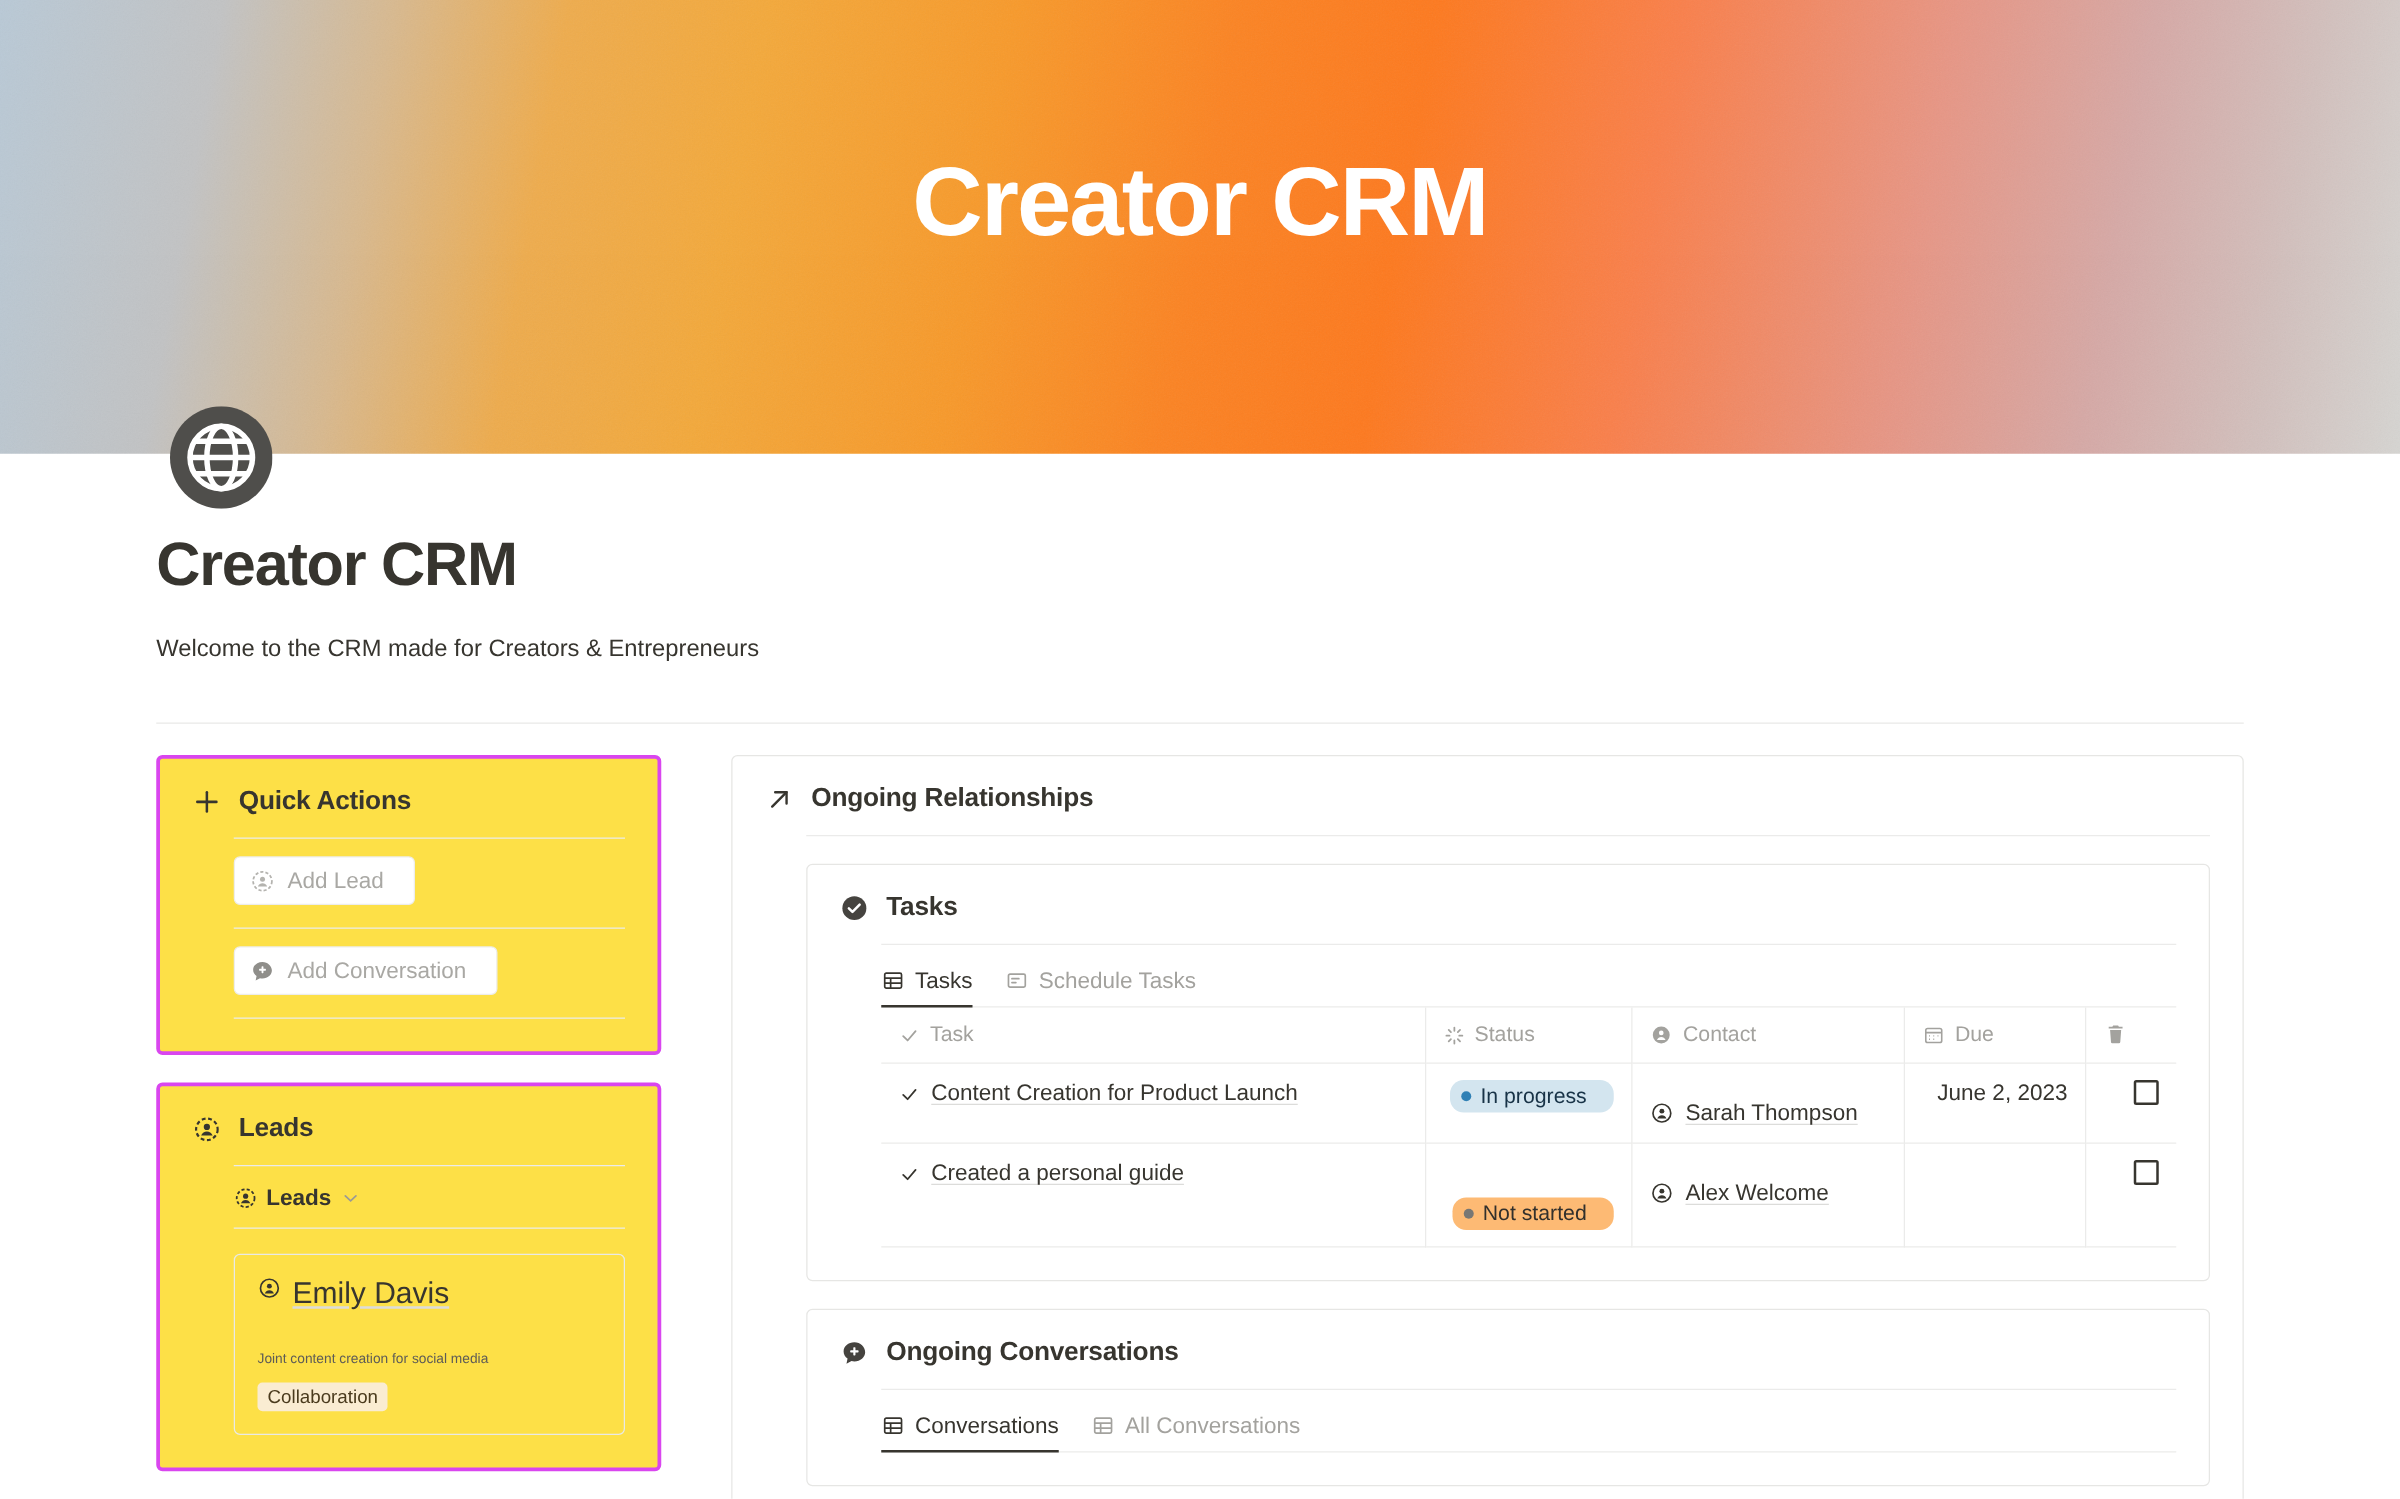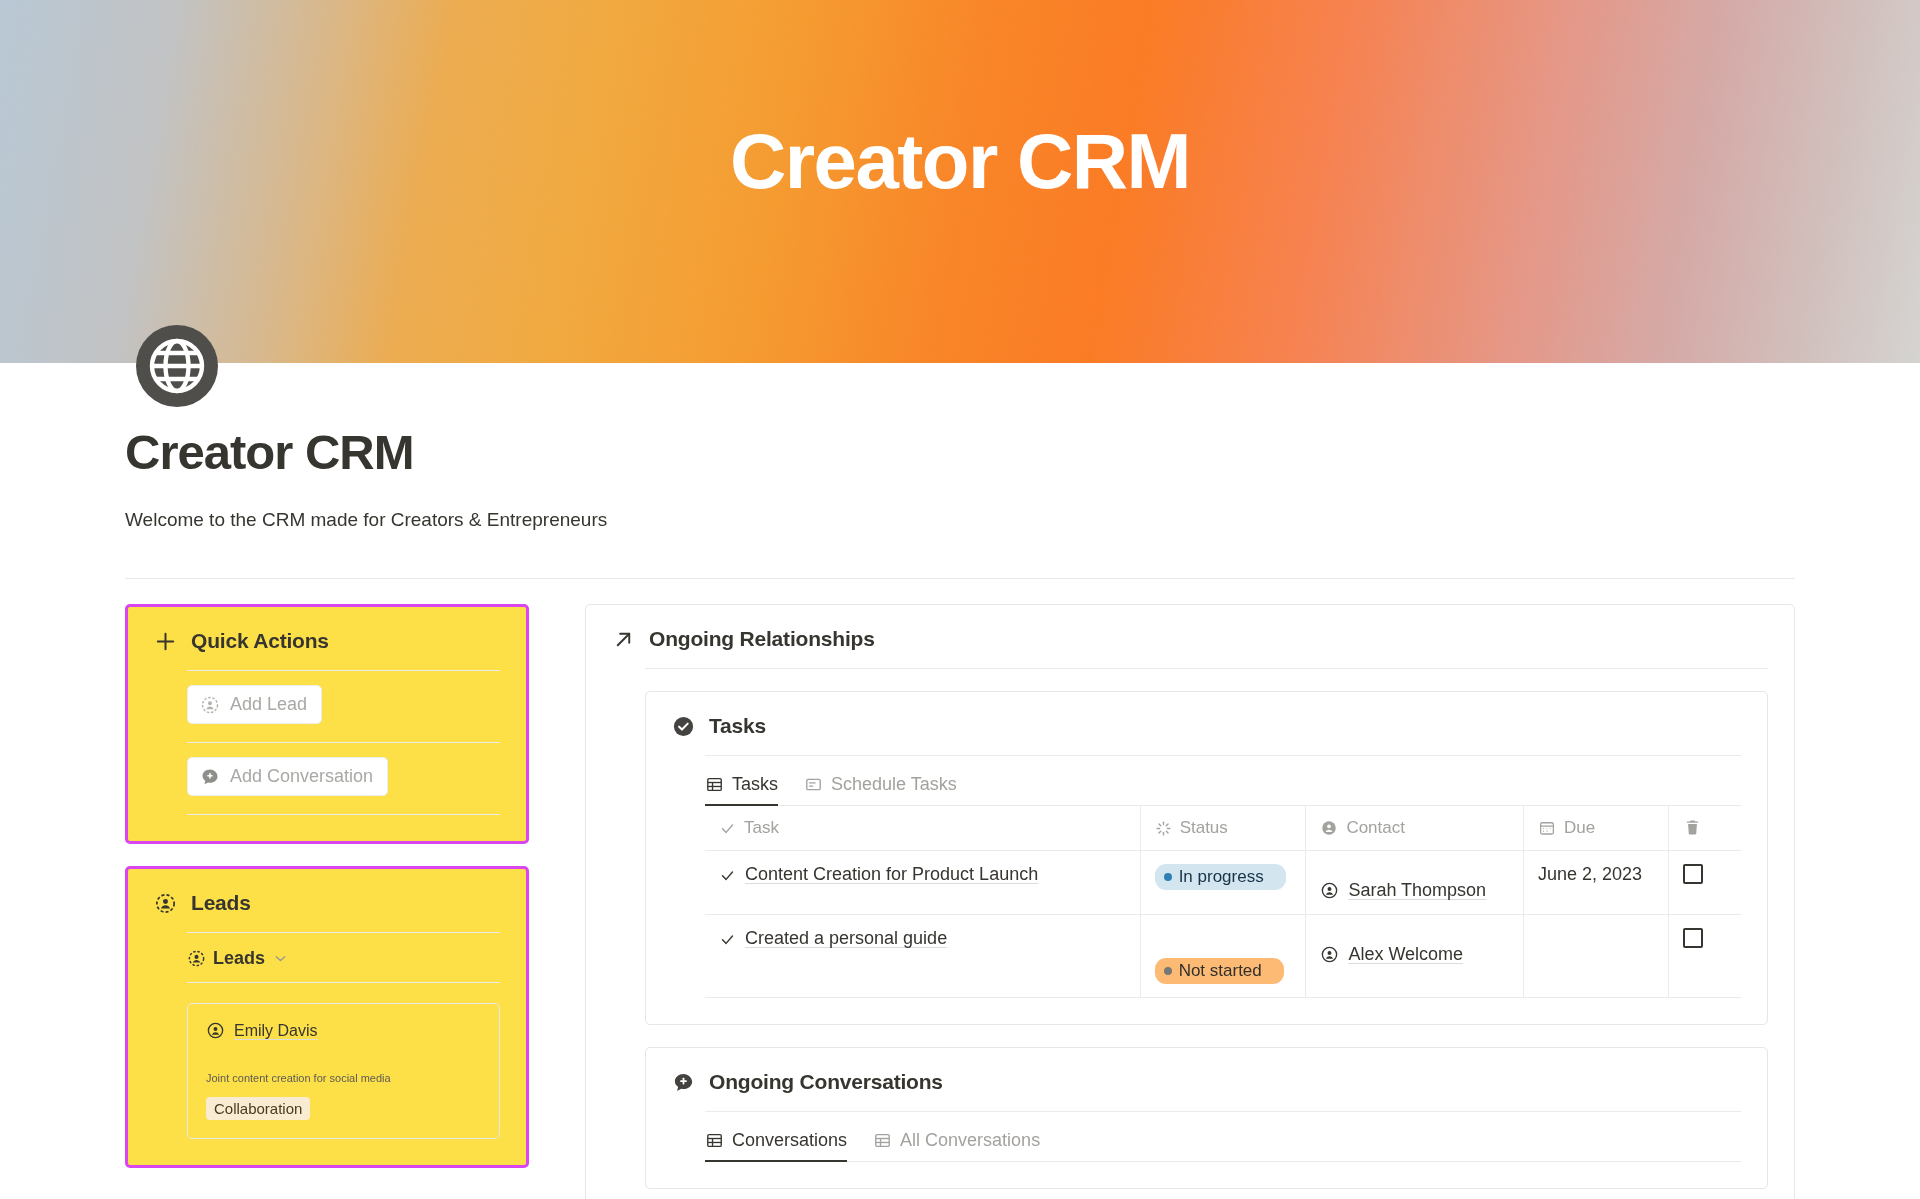--- a/index.html
+++ b/index.html
@@ -125,21 +125,21 @@
   }
 
   
   .qa-group { padding-left: 33px; }
   .qa-btn {
     display: inline-flex;
     align-items: center;
     gap: 10px;
     border: 1px solid #ededec;
     border-radius: 5px;
-    padding: 8px 14px 8px 12px;
+    padding: 8px 24px 8px 12px;
     font-size: 18px;
     color: #a9a8a4;
     background: #fff;
     margin-top: 14px;
     cursor: pointer;
     white-space: nowrap;
   }
   .qa-sep {
     margin: 18px 0 0 0;
     height: 1px;
@@ -163,23 +163,23 @@
     background: #ebebea;
   }
   .lead-card {
     margin: 20px 0 0 33px;
     border: 1px solid #e9e9e7;
     border-radius: 5px;
     padding: 17px 18px 18px 18px;
   }
   .lead-name {
     display: flex;
-    align-items: flex-end;
+    align-items: flex-start;
     gap: 9px;
-    font-size: 16px;
+    font-size: 24px;
     color: #37352f;
   }
   .lead-desc {
     margin-top: 32px;
     font-size: 11px;
     color: #5d5b57;
   }
   .lead-tag {
     display: inline-block;
     margin-top: 13px;
@@ -231,21 +231,21 @@
   
   table.grid {
     margin-left: 33px;
     width: calc(100% - 33px);
     border-collapse: collapse;
     table-layout: fixed;
   }
   table.grid th, table.grid td {
     border-right: 1px solid #ebebea;
     border-bottom: 1px solid #ebebea;
-    text-align: left;
+    text-align: right;
     vertical-align: top;
     padding: 13px 14px;
     font-weight: 400;
   }
   table.grid th:last-child, table.grid td:last-child { border-right: none; }
   table.grid th {
     font-size: 17px;
     color: #a3a29e;
     padding: 12px 14px;
   }

